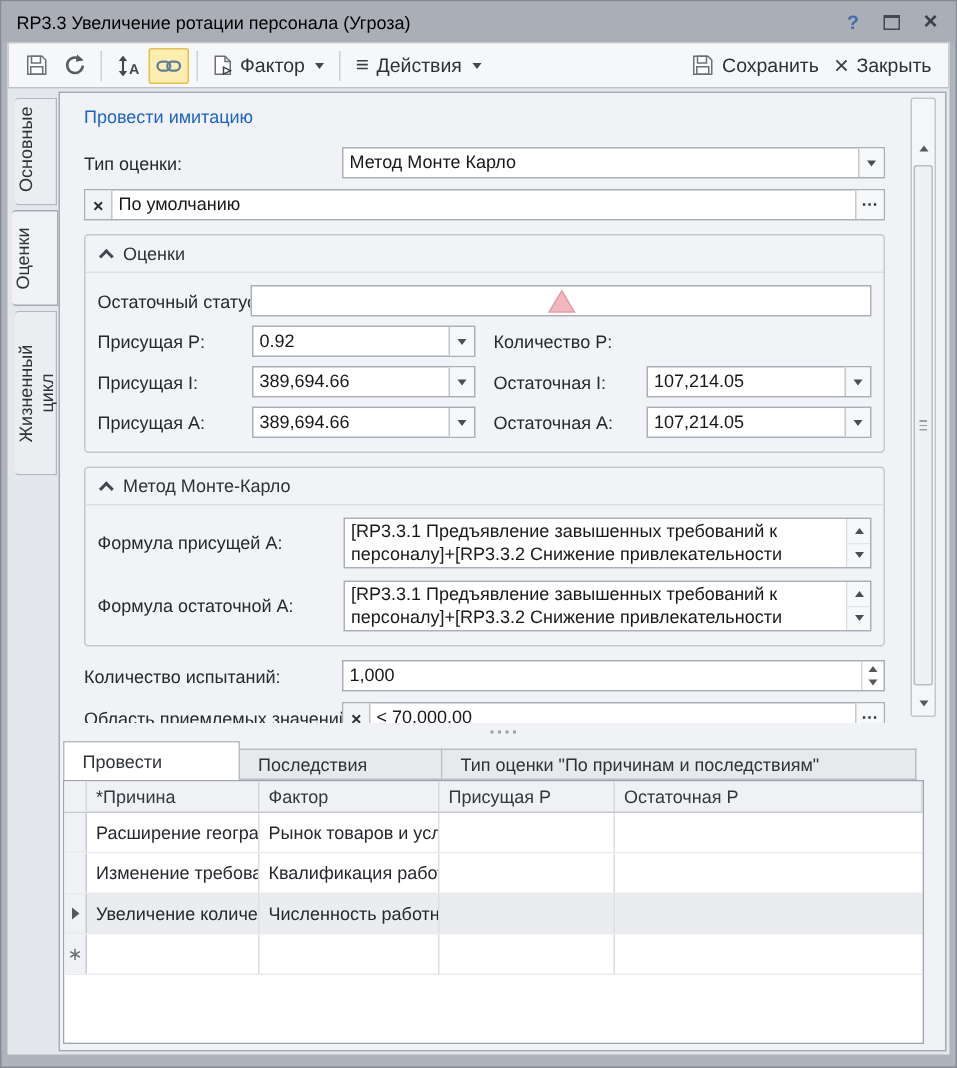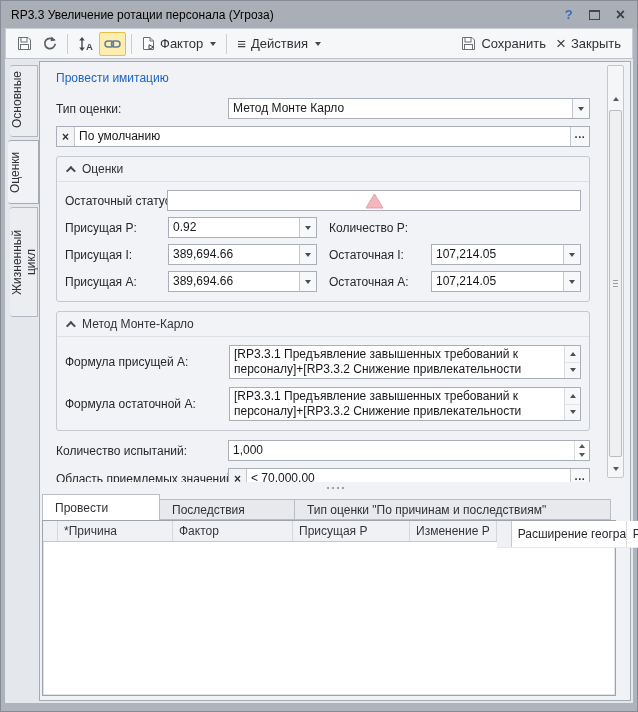--- a/index.html
+++ b/index.html
@@ -109,21 +109,21 @@
   .btabs { height:26px; flex:none; display:flex; align-items:flex-end; padding-left:2px; }
   .btab { height:21px; background:#e7e9ec; border:1px solid #b9bdc5; border-left-width:0;
           display:flex; align-items:center; padding:0 12px; color:#2e3136; white-space:nowrap;
           overflow:hidden; cursor:default; }
   .btab:first-child { border-left-width:1px; }
   .btab.active { height:26px; background:#fff; border-left-width:1px; border-bottom:none; position:relative; z-index:2; }
   .btab-1 { width:118px; } .btab-2 { width:135px; } .btab-3 { width:316px; }
 
   
   .grid-wrap { flex:1; margin:0 14px 4px 2px; border:1px solid #9ea3ad; background:#fff;
-               box-shadow:inset 0 0 0 1px #dfe2e6; display:flex; flex-direction:row; min-height:0; }
+               box-shadow:inset 0 0 0 1px #dfe2e6; display:flex; flex-direction:column; min-height:0; }
   .grid-row { display:flex; flex:none; }
   .gc { border-right:1px solid #dcdee2; padding:0 6px; white-space:nowrap; overflow:hidden; }
   .gc:last-child { border-right:none; }
   .gc-ind { width:15px; flex:none; padding:0; background:#f0f1f4; border-right:1px solid #c6cad0;
             display:flex; align-items:center; justify-content:center; }
   .gc-1 { width:115px; flex:none; } .gc-2 { width:120px; flex:none; }
   .gc-3 { width:117px; flex:none; } .gc-4 { flex:1; min-width:0; }
   .grid-head { height:21px; background:#f0f1f4; border-bottom:1px solid #c6cad0; }
   .grid-head .gc { line-height:20px; color:#33363c; border-right:1px solid #d4d7db; }
   .grid-data { height:27px; border-bottom:1px solid #e7e9ec; background:#fff; }
@@ -406,21 +406,21 @@
           <div class="btab btab-2">Последствия</div>
           <div class="btab btab-3">Тип оценки "По причинам и последствиям"</div>
         </div>
 
         <div class="grid-wrap">
           <div class="grid-row grid-head">
             <span class="gc gc-ind"></span>
             <span class="gc gc-1">*Причина</span>
             <span class="gc gc-2">Фактор</span>
             <span class="gc gc-3">Присущая P</span>
-            <span class="gc gc-4">Изменение P</span>
+            <span class="gc gc-4">Остаточная P</span>
           </div>
           <div class="grid-row grid-data">
             <span class="gc gc-ind"></span>
             <span class="gc gc-1">Расширение географии ...</span>
             <span class="gc gc-2">Рынок товаров и услуг</span>
             <span class="gc gc-3"></span>
             <span class="gc gc-4"></span>
           </div>
           <div class="grid-row grid-data">
             <span class="gc gc-ind"></span>

